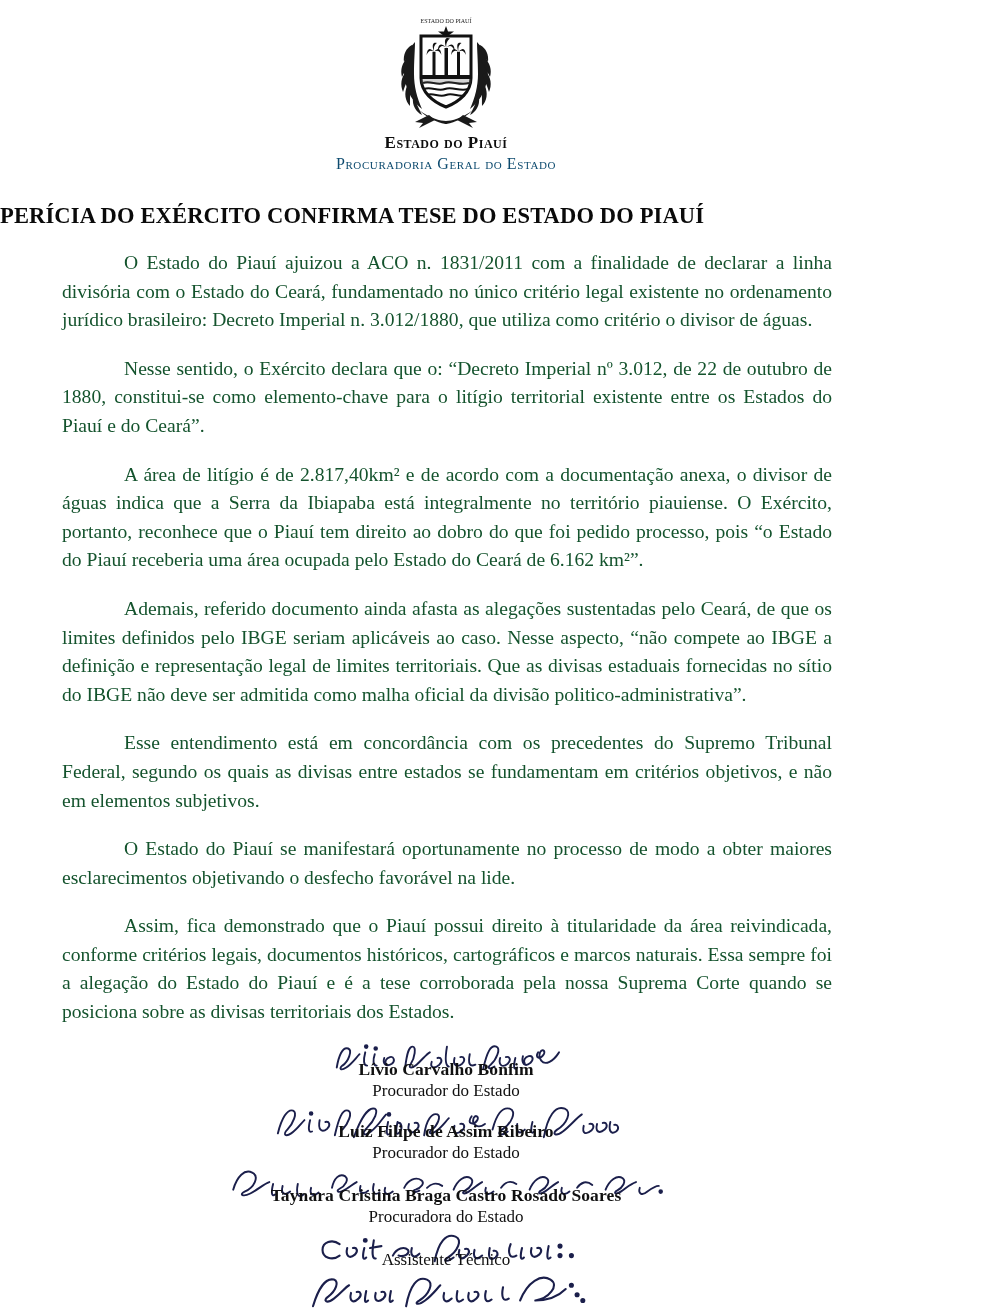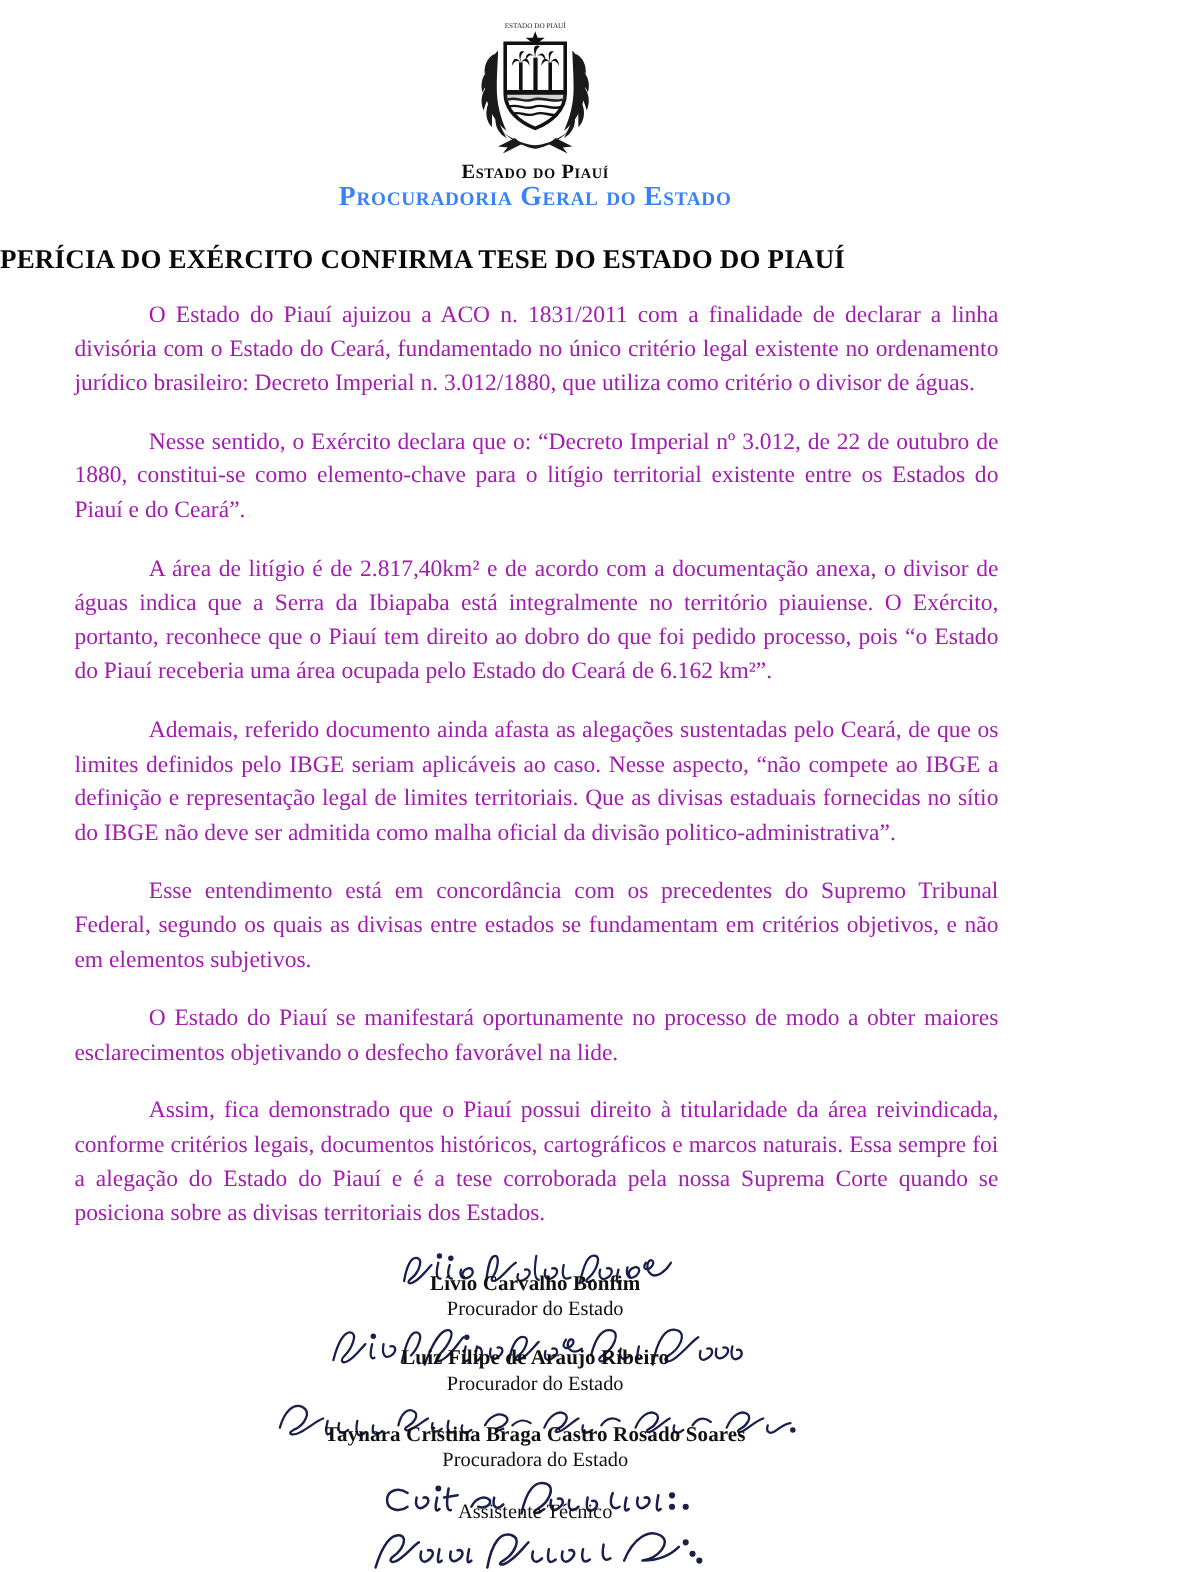--- a/index.html
+++ b/index.html
@@ -45,26 +45,26 @@
     font-variant: small-caps;
     font-weight: bold;
     letter-spacing: 0.5px;
     font-size: 17px;
     line-height: 19px;
     margin-top: 3px;
     color: #0d0d0d;
   }
   .org-line-2 {
     font-variant: small-caps;
-    font-weight: bold;
+    font-weight: normal;
     letter-spacing: 0.6px;
-    font-size: 23px;
+    font-size: 16px;
     line-height: 22px;
     margin-top: 1px;
-    color: #3b82f6;
+    color: #0c4a6e;
   }
 
   
   .doc-title {
     text-align: left;
     font-weight: bold;
     font-size: 22.5px;
     letter-spacing: 0.15px;
     margin-top: 28px;
     margin-bottom: 0;
@@ -78,21 +78,21 @@
     padding-left: 2px;
     margin-top: 20px;
   }
   .para {
     text-align: justify;
     text-justify: inter-word;
     font-size: 19.6px;
     line-height: 28.6px;
     text-indent: 62px;
     margin: 0 0 20px 0;
-    color: #a21caf;
+    color: #14532d;
     -webkit-font-smoothing: none;
   }
   .para:last-child { margin-bottom: 0; }
 
   
   .signatures {
     margin: 12px auto 0 auto;
     width: 770px;
     text-align: center;
   }
@@ -258,21 +258,21 @@
           <path d="M212 14 C206 22 214 24 218 18 C220 14 216 12 214 16 C212 22 218 28 226 22"></path>
           <path d="M234 28 C238 12 244 4 252 6 C260 8 254 22 244 28 C238 32 242 36 250 30"></path>
           <path d="M260 22 C258 30 262 34 268 28"></path>
           <path d="M276 20 C274 28 274 34 278 30"></path>
           <path d="M288 36 C292 14 300 2 310 6 C318 9 312 22 302 28 C296 32 300 36 308 30 C316 24 322 16 328 12"></path>
           <path d="M330 24 C328 32 332 34 338 29 C342 25 340 21 336 22"></path>
           <path d="M344 22 C342 30 346 33 352 28 C356 24 354 20 350 21"></path>
           <path d="M358 20 C356 28 358 34 364 30 C368 27 366 22 362 23"></path>
         </g>
       </svg>
-      <div class="sig-name">Luiz Filipe de Araujo Ribeiro</div>
+      <div class="sig-name">Luiz Filipe de Assim Ribeiro</div>
       <div class="sig-role">Procurador do Estado</div>
     </div>
 
     <div class="sig-block sig-3">
       <svg class="sig-scribble" viewBox="0 0 460 40">
         <g class="ink" stroke-width="2">
           <path d="M6 26 C10 12 18 4 26 8 C34 12 28 24 18 28 C12 31 16 34 24 30 C32 26 38 20 44 18"></path>
           <path d="M48 20 C46 28 46 34 50 31"></path>
           <path d="M58 22 C56 30 60 33 66 28"></path>
           <path d="M74 20 C72 30 74 36 80 31"></path>

